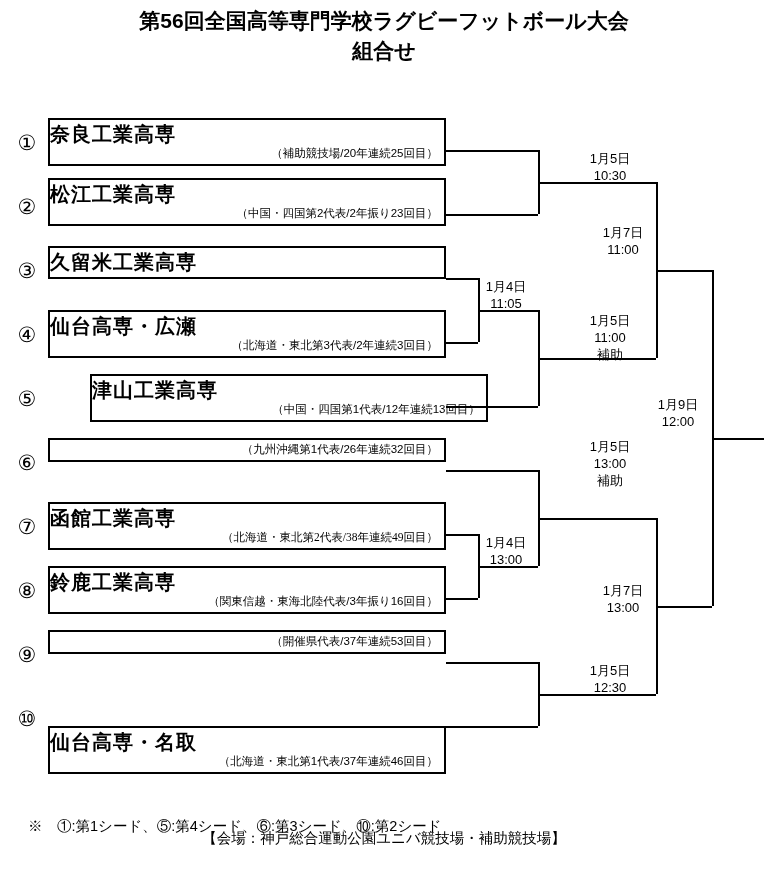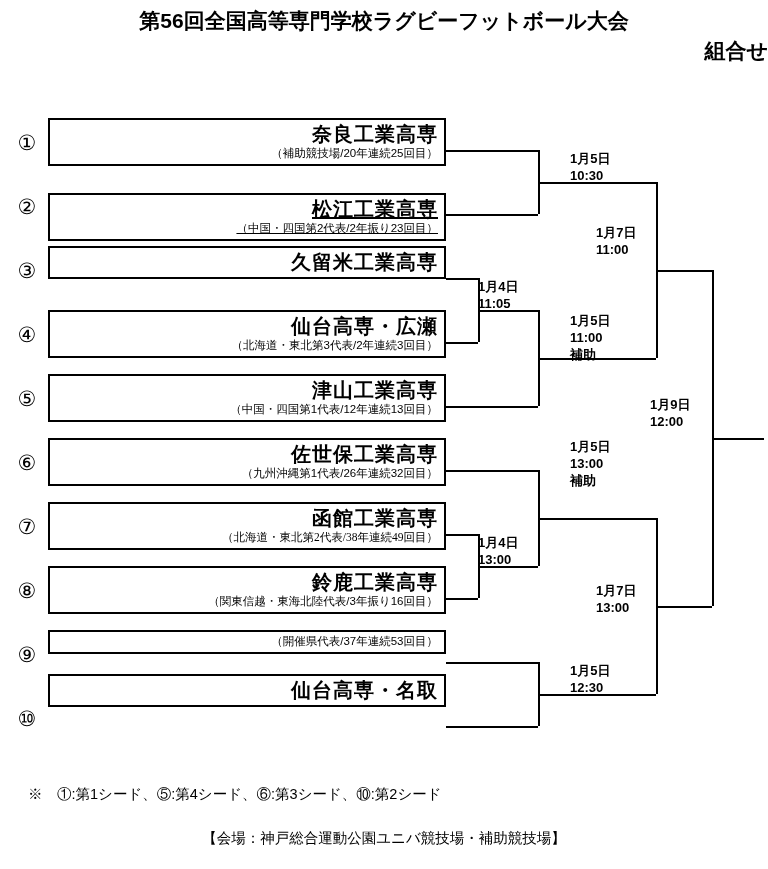--- a/index.html
+++ b/index.html
@@ -21,21 +21,21 @@
     position: absolute;
     left: 0;
     top: 6px;
     width: 768px;
     text-align: center;
     font-weight: bold;
     font-size: 21px;
     line-height: 30px;
     letter-spacing: 0px;
   }
-  #title .line2 { display: block; text-align: right; }
+  #title .line2 { display: block; }
 
   
   #bracket {
     position: absolute;
     left: 0;
     top: 110px;
     width: 768px;
     height: 650px;
   }
 
@@ -53,21 +53,21 @@
   .teambox {
     position: absolute;
     left: 48px;
     width: 398px;
     box-sizing: border-box;
     border: 2px solid #000;
     background: #fff;
     padding: 2px 6px 3px 0;
   }
   .teambox .tname {
-    text-align: right;
+    text-align: left;
     font-weight: bold;
     font-size: 20px;
     line-height: 24px;
     letter-spacing: 1px;
   }
   .teambox .tsub {
     text-align: right;
     font-size: 11.5px;
     line-height: 15px;
     letter-spacing: 0px;
@@ -81,37 +81,36 @@
   }
   .hline {
     position: absolute;
     height: 0;
     border-top: 2px solid #000;
   }
 
   
   .mlabel {
     position: absolute;
-    text-align: left;
+    text-align: center;
     font-size: 13px;
     line-height: 17px;
     white-space: nowrap;
-    font-weight: bold;
   }
   .mlabel .d2 { display: block; }
   .mlabel .d3 { display: block; }
 
   
   .note {
     position: absolute;
     font-size: 14.5px;
     line-height: 20px;
     white-space: nowrap;
   }
-  #note1 { left: 28px; top: 784px; }
+  #note1 { left: 28px; top: 816px; }
   #note2 { left: 0; top: 828px; width: 768px; text-align: center; }
 </style>
 </head>
 <body>
 
 <div id="title">
   <span>第56回全国高等専門学校ラグビーフットボール大会</span>
   <span class="line2">組合せ</span>
 </div>
 
@@ -125,52 +124,52 @@
   <div class="seedno" style="top:342px;">⑥</div>
   <div class="seedno" style="top:406px;">⑦</div>
   <div class="seedno" style="top:470px;">⑧</div>
   <div class="seedno" style="top:534px;">⑨</div>
   <div class="seedno" style="top:598px;">⑩</div>
 
   <div class="teambox" style="top:8px;">
     <div class="tname">奈良工業高専</div>
     <div class="tsub">（補助競技場/20年連続25回目）</div>
   </div>
-  <div class="teambox" style="top:83px;text-decoration:underline;">
+  <div class="teambox" style="top:68px;">
     <div class="tname">松江工業高専</div>
     <div class="tsub">（中国・四国第2代表/2年振り23回目）</div>
   </div>
   <div class="teambox" style="top:136px;">
     <div class="tname">久留米工業高専</div>
   </div>
   <div class="teambox" style="top:200px;">
     <div class="tname">仙台高専・広瀬</div>
     <div class="tsub">（北海道・東北第3代表/2年連続3回目）</div>
   </div>
-  <div class="teambox" style="top:264px;">
+  <div class="teambox" style="top:264px;margin-left:42px;">
     <div class="tname">津山工業高専</div>
     <div class="tsub">（中国・四国第1代表/12年連続13回目）</div>
   </div>
   <div class="teambox" style="top:328px;">
-    <div class="tname">佐世保工業高専</div>
     <div class="tsub">（九州沖縄第1代表/26年連続32回目）</div>
   </div>
   <div class="teambox" style="top:392px;font-family:Liberation Serif, serif;">
     <div class="tname">函館工業高専</div>
     <div class="tsub">（北海道・東北第2代表/38年連続49回目）</div>
   </div>
   <div class="teambox" style="top:456px;">
     <div class="tname">鈴鹿工業高専</div>
     <div class="tsub">（関東信越・東海北陸代表/3年振り16回目）</div>
   </div>
   <div class="teambox" style="top:520px;">
     <div class="tsub">（開催県代表/37年連続53回目）</div>
   </div>
-  <div class="teambox" style="top:564px;">
+  <div class="teambox" style="top:616px;">
     <div class="tname">仙台高専・名取</div>
+    <div class="tsub">（北海道・東北第1代表/37年連続46回目）</div>
   </div>
 
   <div class="hline" style="left:446px; top:168px; width:32px;"></div>
   <div class="hline" style="left:446px; top:232px; width:32px;"></div>
   <div class="vline" style="left:478px; top:168px; height:64px;"></div>
   <div class="hline" style="left:478px; top:200px; width:60px;"></div>
 
   <div class="hline" style="left:446px; top:40px;  width:92px;"></div>
   <div class="hline" style="left:446px; top:104px; width:92px;"></div>
   <div class="vline" style="left:538px; top:40px;  height:64px;"></div>

